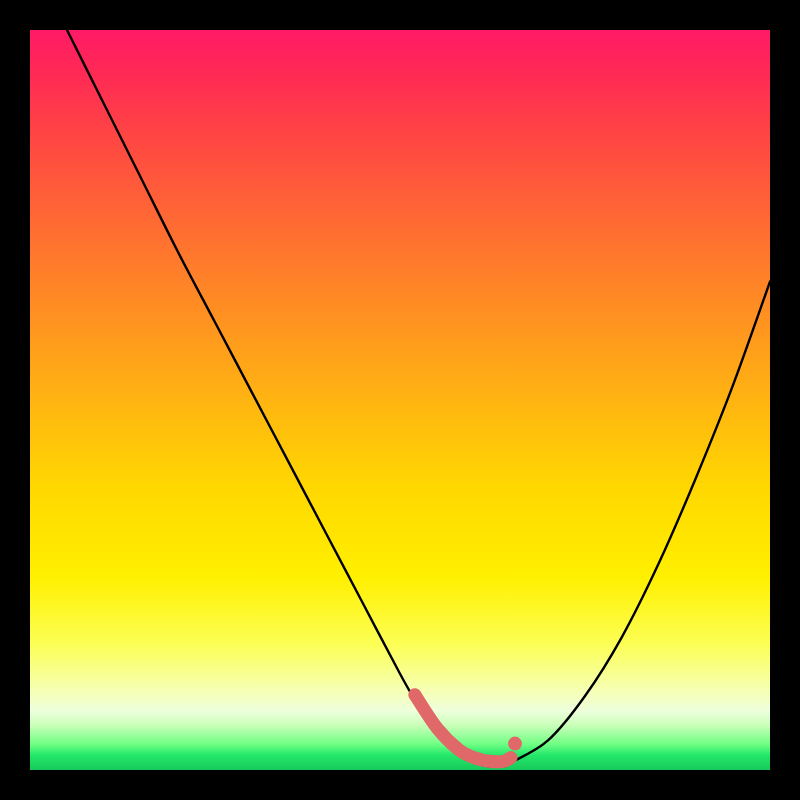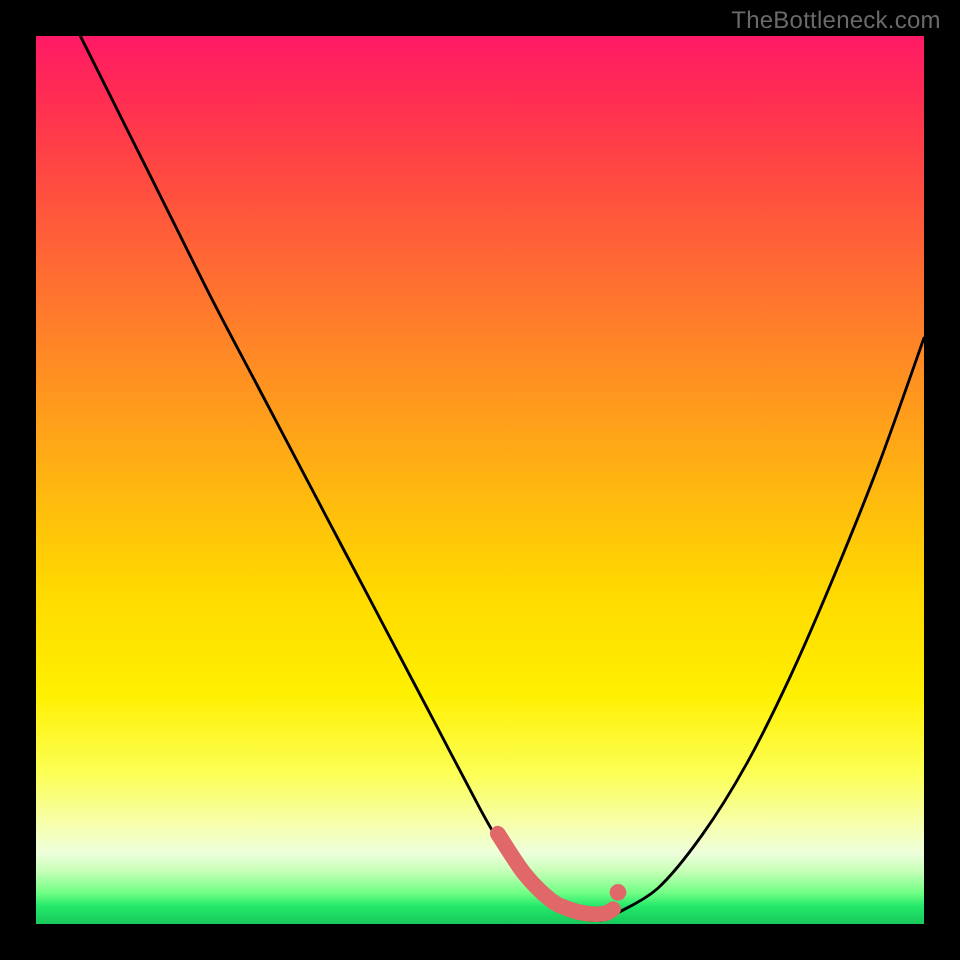--- a/index.html
+++ b/index.html
@@ -62,21 +62,20 @@
     font-size: 20px;
     letter-spacing: 0.2px;
     user-select: none;
   }
 </style>
 </head>
 <body>
 
 <div class="stage">
 
-  <div class="attribution">TheBottleneck.com</div>
 
   <div class="plot-area">
     <div class="gradient-bg"></div>
 
     <svg class="curve-svg" viewBox="0 0 740 740" preserveAspectRatio="none">
 
       <path id="main-curve" fill="none" stroke="#000" stroke-width="2.4" stroke-linecap="round" stroke-linejoin="round" d="M 37.00 0.00 C 43.17 12.33, 61.67 49.33, 74.00 74.00 C 86.33 98.67, 98.67 123.33, 111.00 148.00 C 123.33 172.67, 135.67 197.95, 148.00 222.00 C 160.33 246.05, 172.67 268.87, 185.00 292.30 C 197.33 315.73, 209.67 339.17, 222.00 362.60 C 234.33 386.03, 246.67 409.47, 259.00 432.90 C 271.33 456.33, 283.67 479.77, 296.00 503.20 C 308.33 526.63, 320.67 550.07, 333.00 573.50 C 345.33 596.93, 361.37 627.77, 370.00 643.80 C 378.63 659.83, 378.63 659.83, 384.80 669.70 C 390.97 679.57, 399.60 693.75, 407.00 703.00 C 414.40 712.25, 423.03 720.27, 429.20 725.20 C 435.37 730.13, 439.07 730.75, 444.00 732.60 C 448.93 734.45, 453.87 735.68, 458.80 736.30 C 463.73 736.92, 469.90 736.92, 473.60 736.30 C 477.30 735.68, 473.60 736.92, 481.00 732.60 C 488.40 728.28, 505.67 721.50, 518.00 710.40 C 530.33 699.30, 542.67 683.27, 555.00 666.00 C 567.33 648.73, 579.67 629.00, 592.00 606.80 C 604.33 584.60, 616.67 559.32, 629.00 532.80 C 641.33 506.28, 653.67 477.30, 666.00 447.70 C 678.33 418.10, 690.67 387.88, 703.00 355.20 C 715.33 322.52, 733.83 268.87, 740.00 251.60"></path>
 
       <path id="flat-segment" fill="none" stroke="#e06868" stroke-width="13" stroke-linecap="round" stroke-linejoin="round" d="M 384.80 664.70 C 388.50 670.25, 399.60 688.75, 407.00 698.00 C 414.40 707.25, 423.03 715.27, 429.20 720.20 C 435.37 725.13, 439.07 725.75, 444.00 727.60 C 448.93 729.45, 453.87 730.68, 458.80 731.30 C 463.73 731.92, 469.90 731.92, 473.60 731.30 C 477.30 730.68, 479.77 728.22, 481.00 727.60"></path>
 

